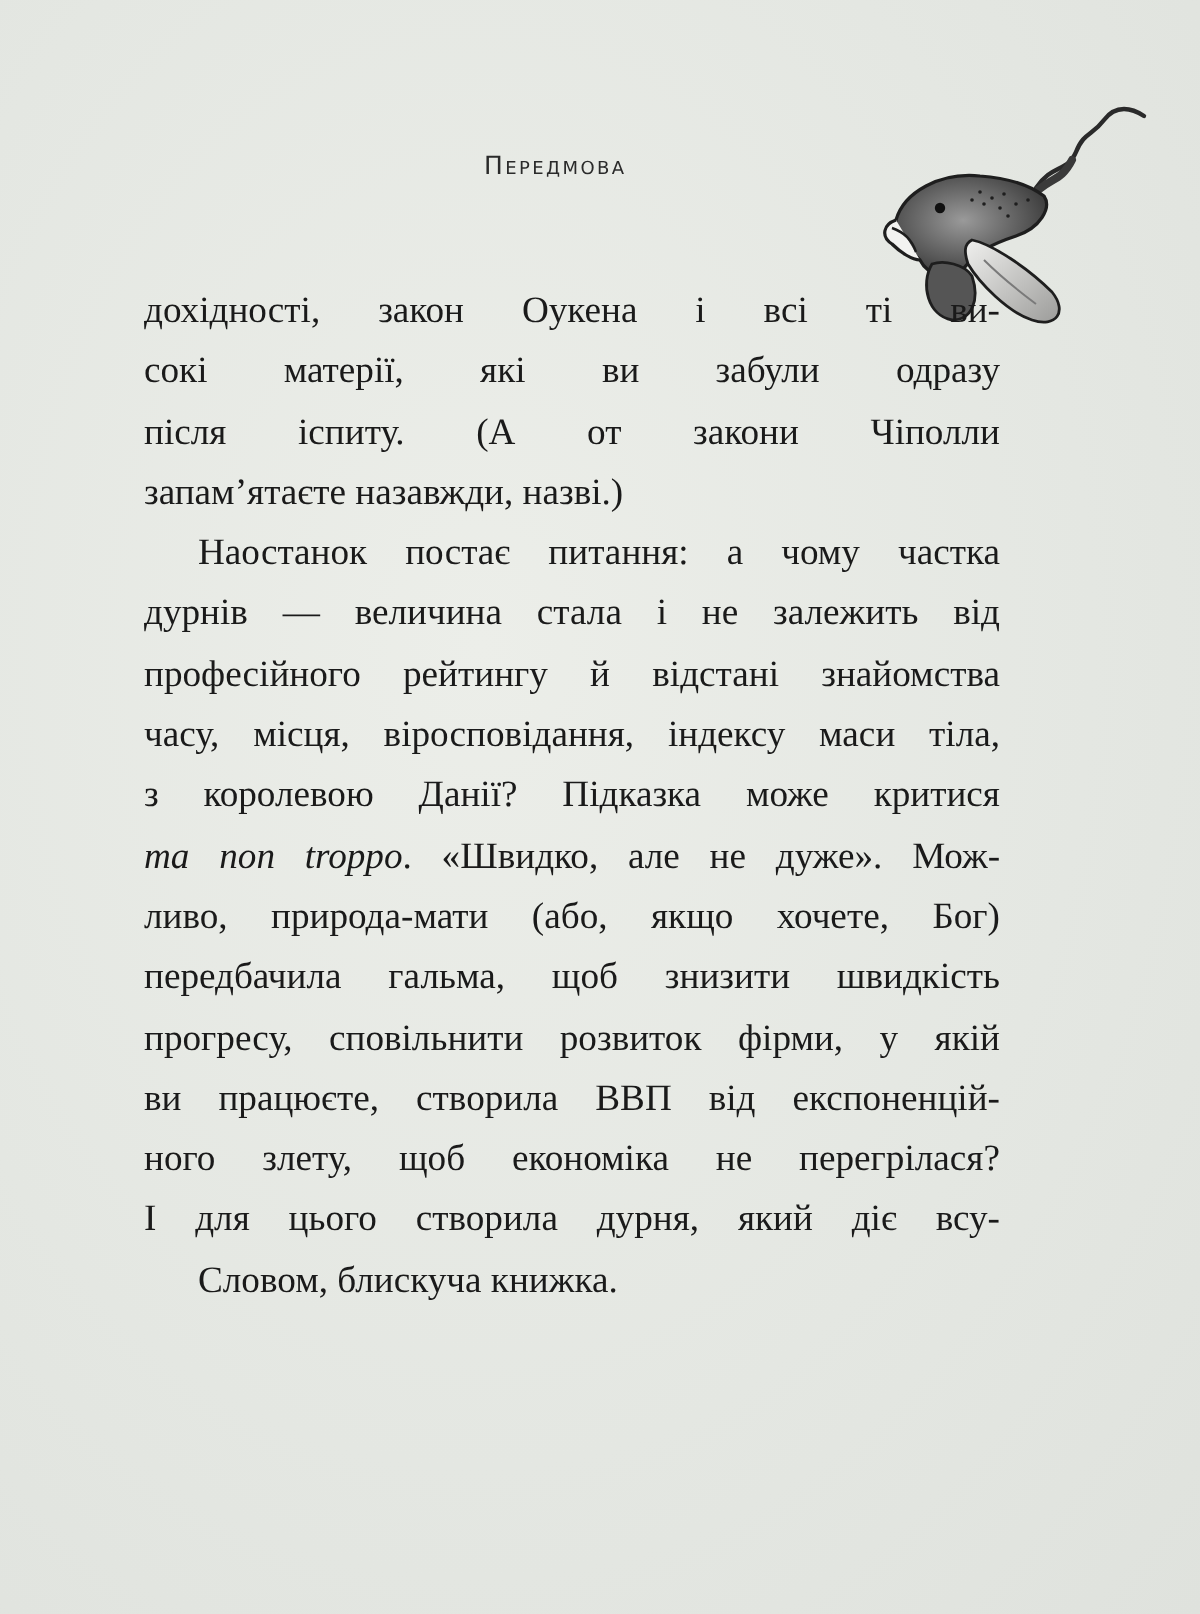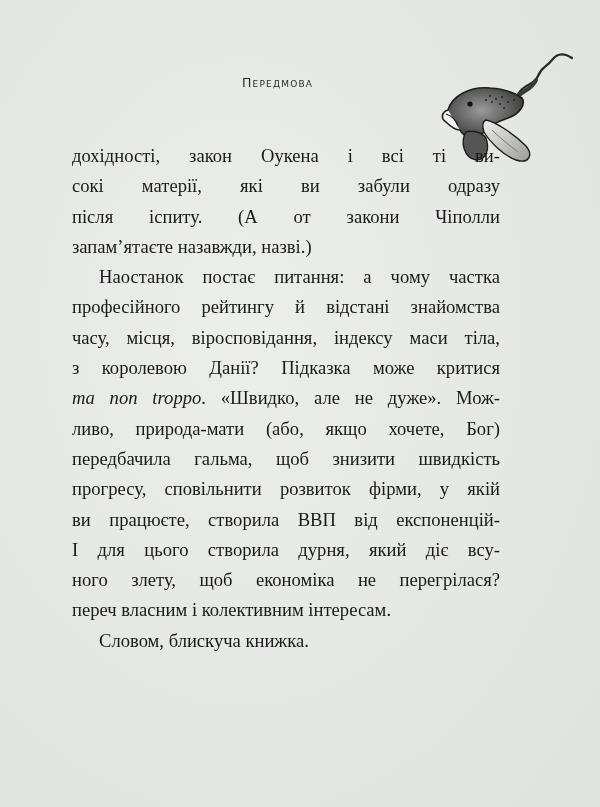--- a/index.html
+++ b/index.html
@@ -111,27 +111,27 @@
   </svg>
 
   <div class="body-text">
 
     <span class="line">дохідності, закон Оукена і всі ті ви-</span>
     <span class="line">сокі матерії, які ви забули одразу</span>
     <span class="line">після іспиту. (А от закони Чіполли</span>
     <span class="line last">запам’ятаєте назавжди, назві.)</span>
 
     <span class="line indent">Наостанок постає питання: а чому частка</span>
+    <span class="line">дурнів — величина стала і не залежить від</span>
     <span class="line">професійного рейтингу й відстані знайомства</span>
     <span class="line">часу, місця, віросповідання, індексу маси тіла,</span>
     <span class="line">з королевою Данії? Підказка може критися</span>
     <span class="line"><i>ma non troppo</i><span>. «Швидко, але не дуже». Мож-</span></span>
     <span class="line">ливо, природа-мати (або, якщо хочете, Бог)</span>
     <span class="line">передбачила гальма, щоб знизити швидкість</span>
     <span class="line">прогресу, сповільнити розвиток фірми, у якій</span>
     <span class="line">ви працюєте, створила ВВП від експоненцій-</span>
+    <span class="line">ного злету, щоб економіка не перегрілася?</span>
     <span class="line">І для цього створила дурня, який діє всу-</span>
-    <span class="line">ного злету, щоб економіка не перегрілася?</span>
-    <span class="line last">переч власним і колективним інтересам.</span>
 
     <span class="line indent last">Словом, блискуча книжка.</span>
   </div>
 </div>
 
 </body></html>

